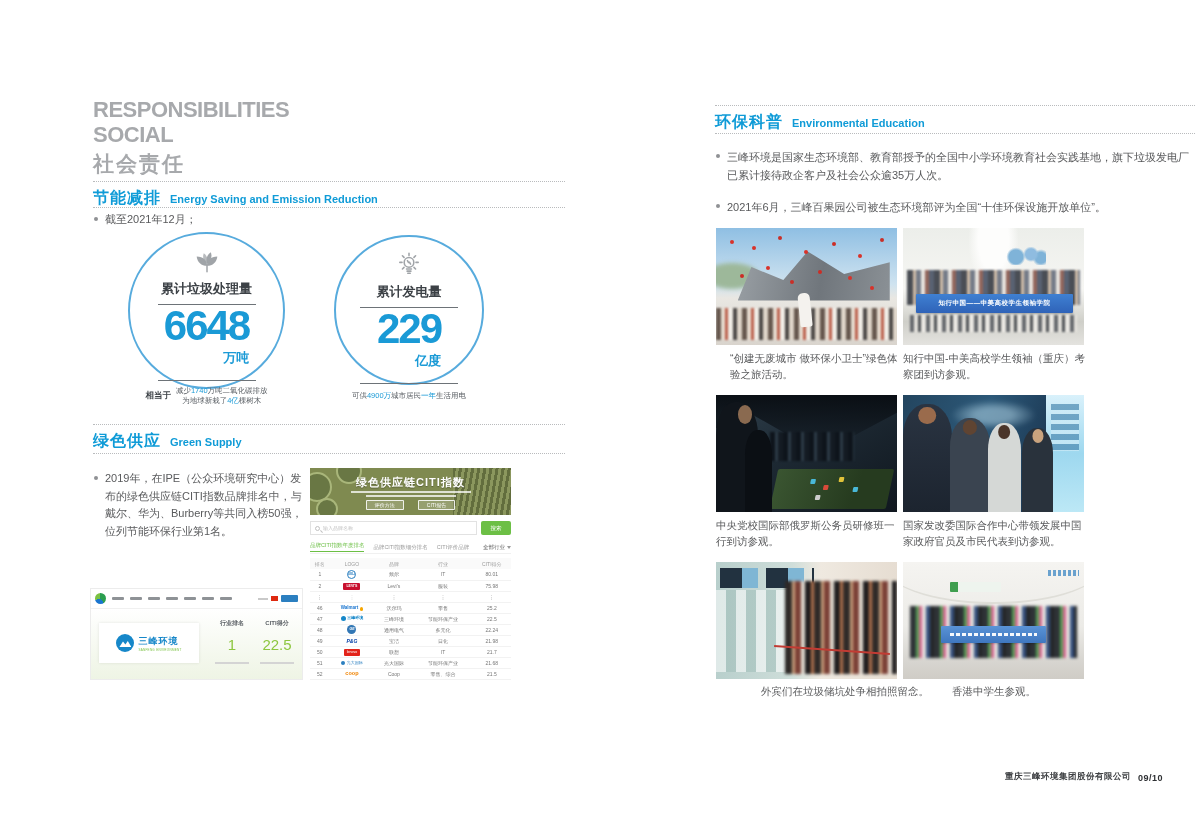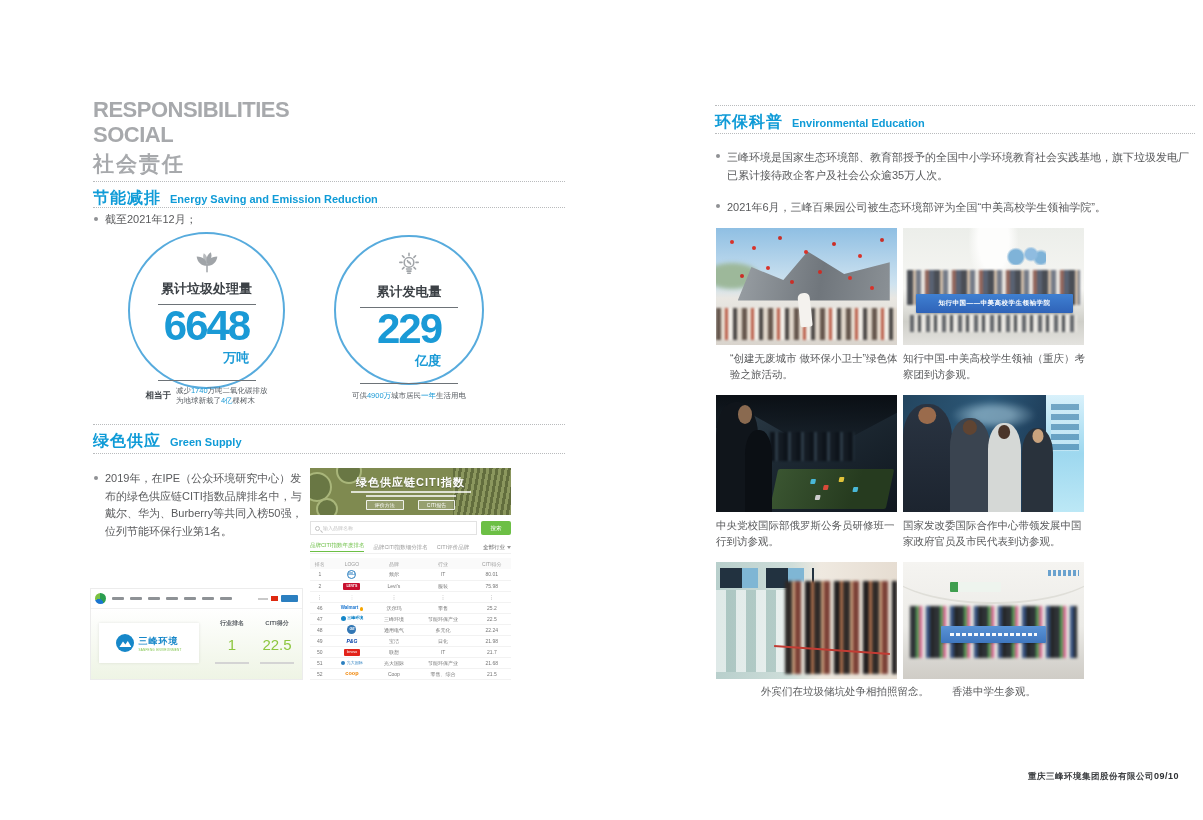--- a/index.html
+++ b/index.html
@@ -24,21 +24,21 @@
   .stat-circle { position:absolute; border:2px solid #57abdd; border-radius:50%; background:#fff;
     display:flex; flex-direction:column; align-items:center; text-align:center; }
   .stat-ic { margin-top:14px; height:30px; }
   .stat-label { font-size:13px; font-weight:bold; color:#3c4146; margin-top:2px; }
   .stat-rule { width:98px; border-top:1px solid #6d7378; margin-top:6px; }
   .stat-num { display:flex; align-items:flex-end; margin-top:-2px;flex-direction:column; }
   .stat-num .num { font-size:42px; font-weight:bold; color:#1a9ad6; letter-spacing:-2px; line-height:46px; }
   .stat-num .unit { font-size:13px; font-weight:bold; color:#1a9ad6; margin:0 0 7px 2px; }
   .note-row { display:flex; align-items:center; gap:5px; margin-top:5px; }
   .note-eq { font-size:8.5px; font-weight:bold; color:#3c4146; }
-  .note-lines { text-align:left; font-size:7.5px; line-height:10px; color:#5a5f64; }
+  .note-lines { text-align:center; font-size:7.5px; line-height:10px; color:#5a5f64; }
   .hl { color:#1a9ad6; }
   .note-single { font-size:7.5px; color:#5a5f64; margin-top:7px; }
 
   
   .para { position:absolute; font-size:11px; line-height:17.5px; }
   .para-r { position:absolute; font-size:11px; line-height:18px; }
 
   
   .shot { position:absolute; background:#fff; }
   .citi { left:310px; top:468px; width:201px; height:212px;text-decoration:underline; }
@@ -198,21 +198,21 @@
   .p6-crowd { position:absolute; left:4%; right:4%; top:38%; height:44%;
     background:repeating-linear-gradient(90deg,#2e3236 0 6px,#58a457 6px 9px,#d65f8e 9px 12px,#e8e5df 12px 16px,#35507e 16px 20px,#242628 20px 24px);
     filter:blur(1.4px); }
   .p6-banner { position:absolute; left:21%; width:58%; top:55%; height:14%;
     background:linear-gradient(#5a93d6,#3f77bf); border-radius:1px; display:flex; align-items:center; justify-content:center;
     box-shadow:0 1px 2px rgba(0,0,0,.2); }
   .p6-banner i { width:82%; height:3px;
     background:repeating-linear-gradient(90deg,rgba(255,255,255,.95) 0 4px,transparent 4px 6px); }
 
   
-  .footer { position:absolute; top:771px; right:24px; display:flex; align-items:flex-start; }
+  .footer { position:absolute; top:771px; right:40px; display:flex; align-items:flex-end; gap:7px; }
   .foot-co { font-size:8.5px; font-weight:bold; color:#3f4144; letter-spacing:.5px; }
   .foot-pg { font-size:9px; font-weight:bold; color:#2e3033; letter-spacing:.5px; }
 </style>
 </head>
 <body>
 
 <div class="page">
 
   <div class="brand-title">
     <div class="t-en">RESPONSIBILITIES</div>
@@ -449,21 +449,21 @@
 
   <div class="dotrule" style="left:715px;top:105px;width:480px"></div>
 
   <div class="sec-h" style="left:715px;top:112px">
     <span class="sec-cn">环保科普</span><span class="sec-en">Environmental Education</span>
   </div>
 
   <div class="dotrule" style="left:715px;top:133px;width:480px"></div>
 
   <div class="para-r bullet" style="left:716px;top:148px;width:478px">三峰环境是国家生态环境部、教育部授予的全国中小学环境教育社会实践基地，旗下垃圾发电厂已累计接待政企客户及社会公众逾35万人次。</div>
-  <div class="para-r bullet" style="left:716px;top:198px;width:478px">2021年6月，三峰百果园公司被生态环境部评为全国“中美高校学生领袖学院”。</div>
+  <div class="para-r bullet" style="left:716px;top:198px;width:478px">2021年6月，三峰百果园公司被生态环境部评为全国“十佳环保设施开放单位”。</div>
 
   <div class="ph f1" style="left:716px;top:228px">
     <div class="p1-hill"></div>
     <div class="p1-build"></div>
     <div class="p1-conf"></div>
     <div class="p1-crowd"></div>
     <div class="p1-fig"></div>
   </div>
   <div class="cap" style="left:730px;top:350px;width:172px">“创建无废城市 做环保小卫士”绿色体验之旅活动。</div>
 

